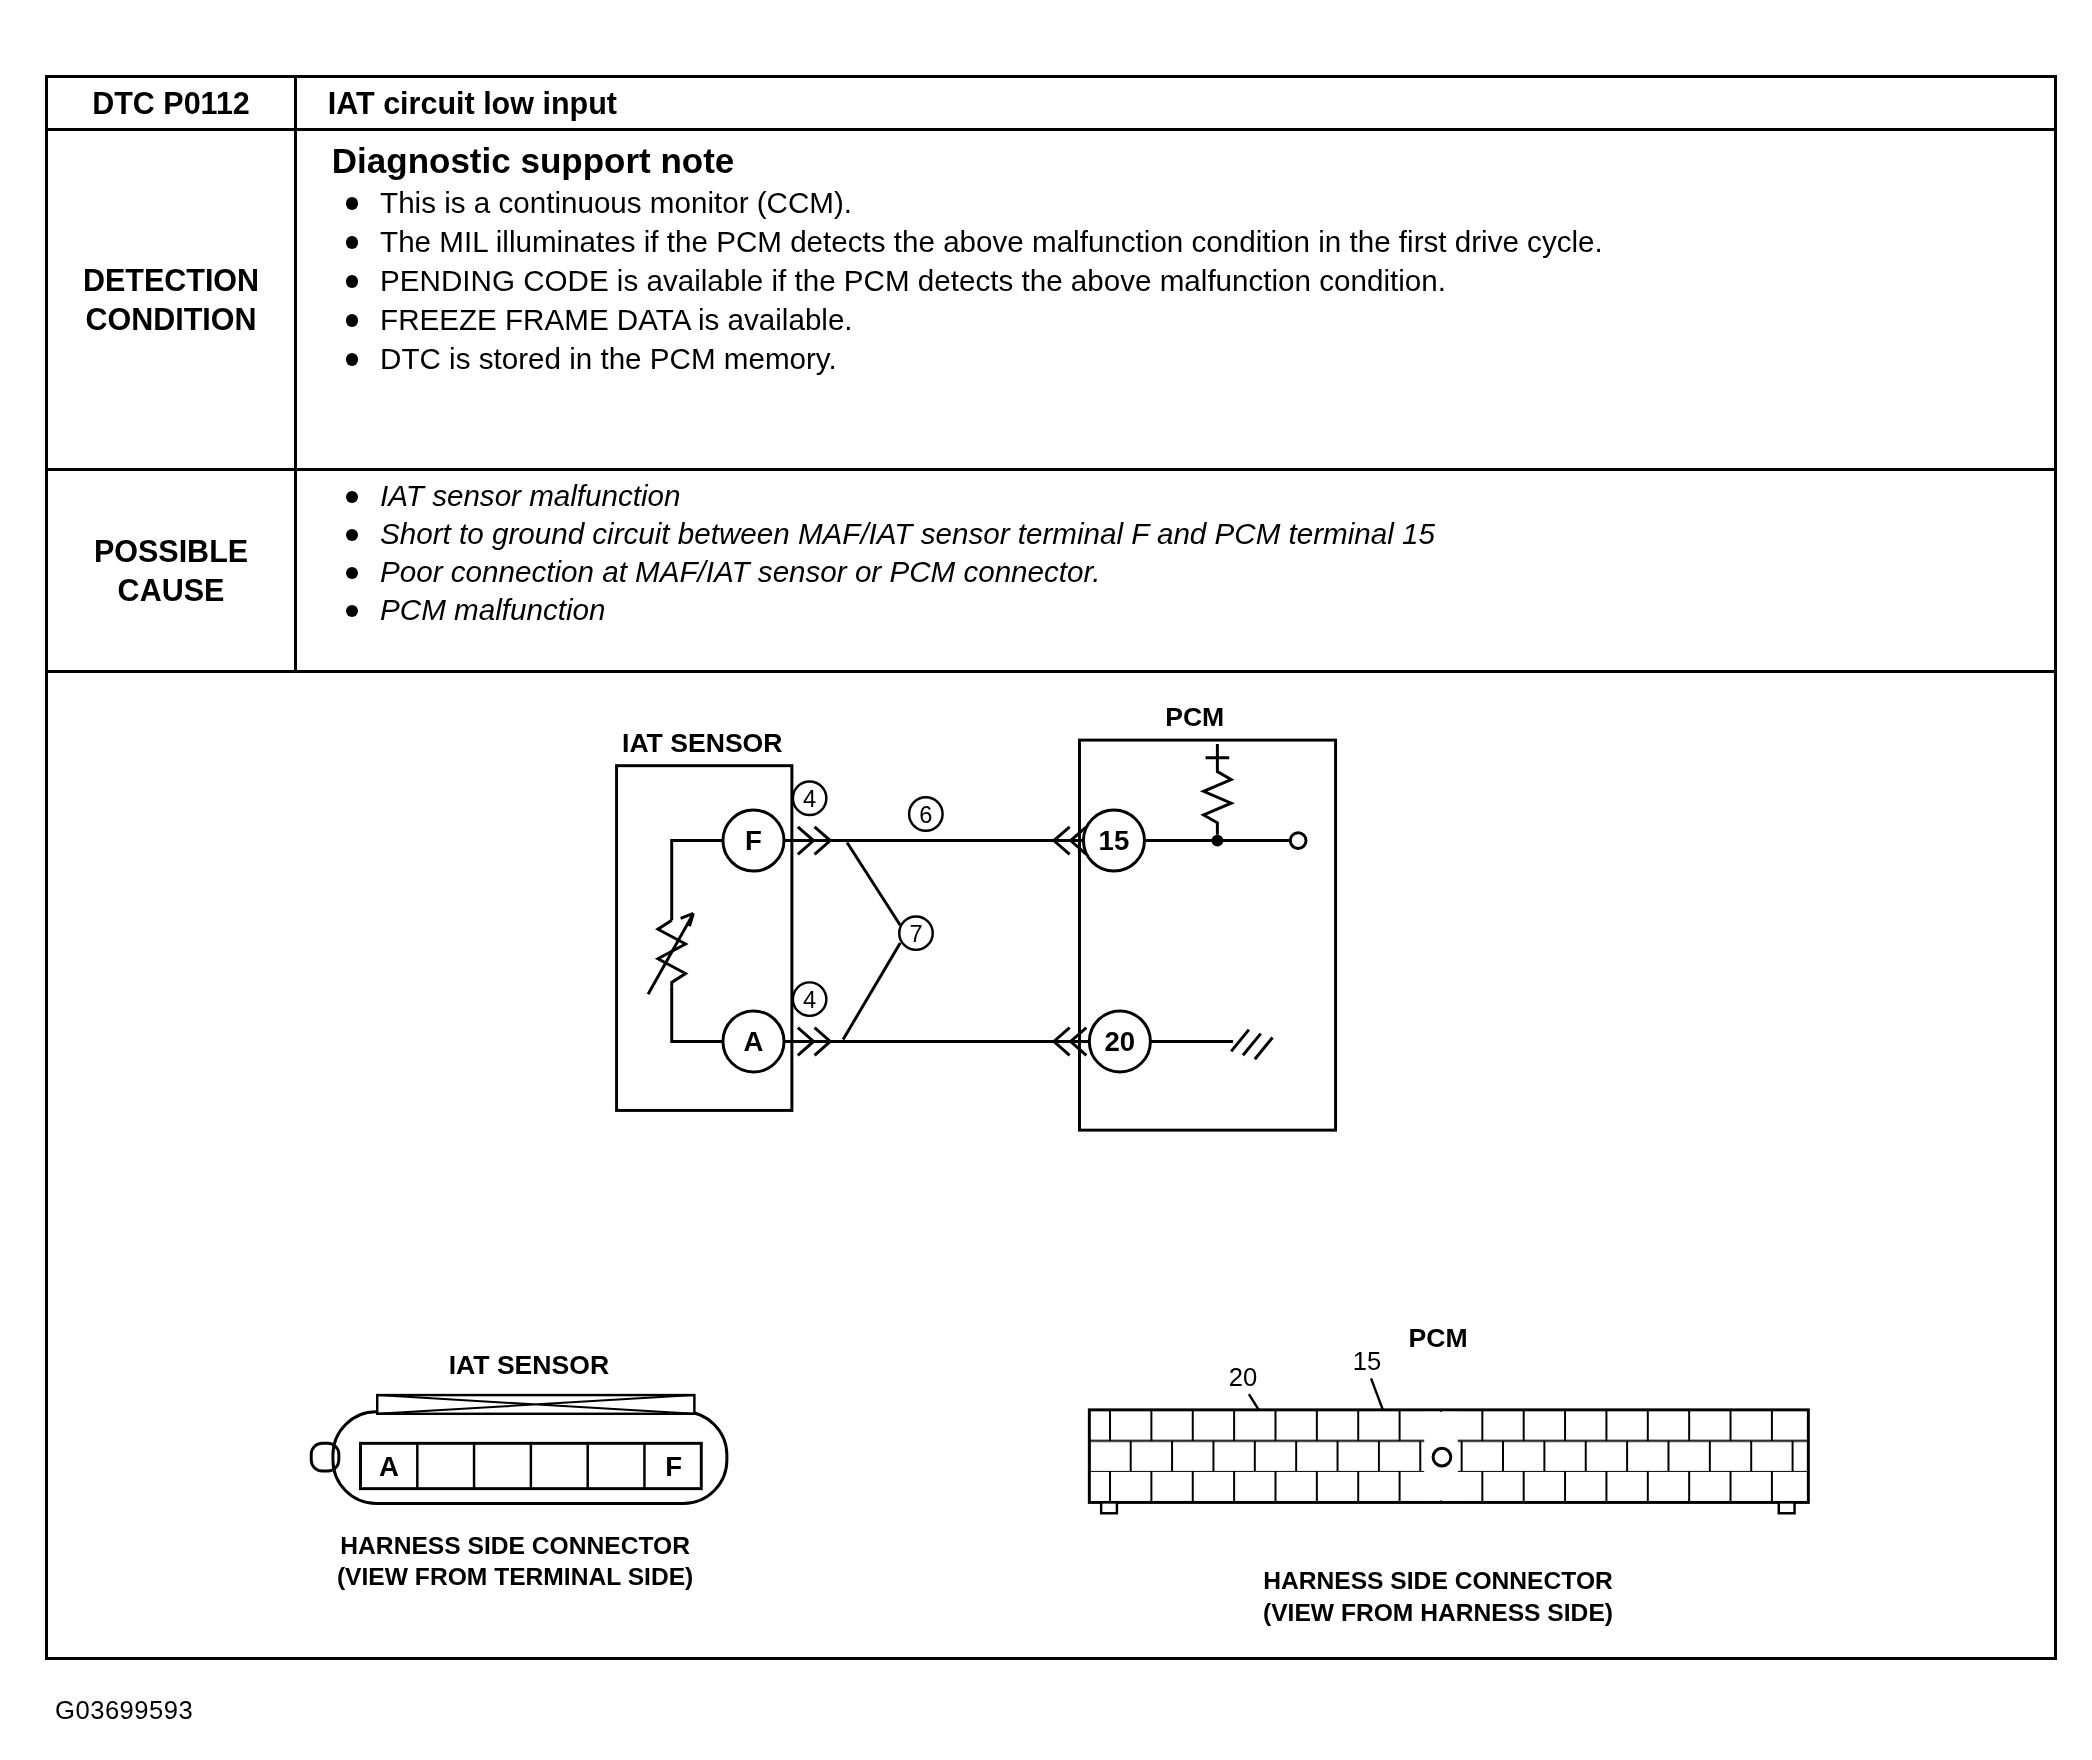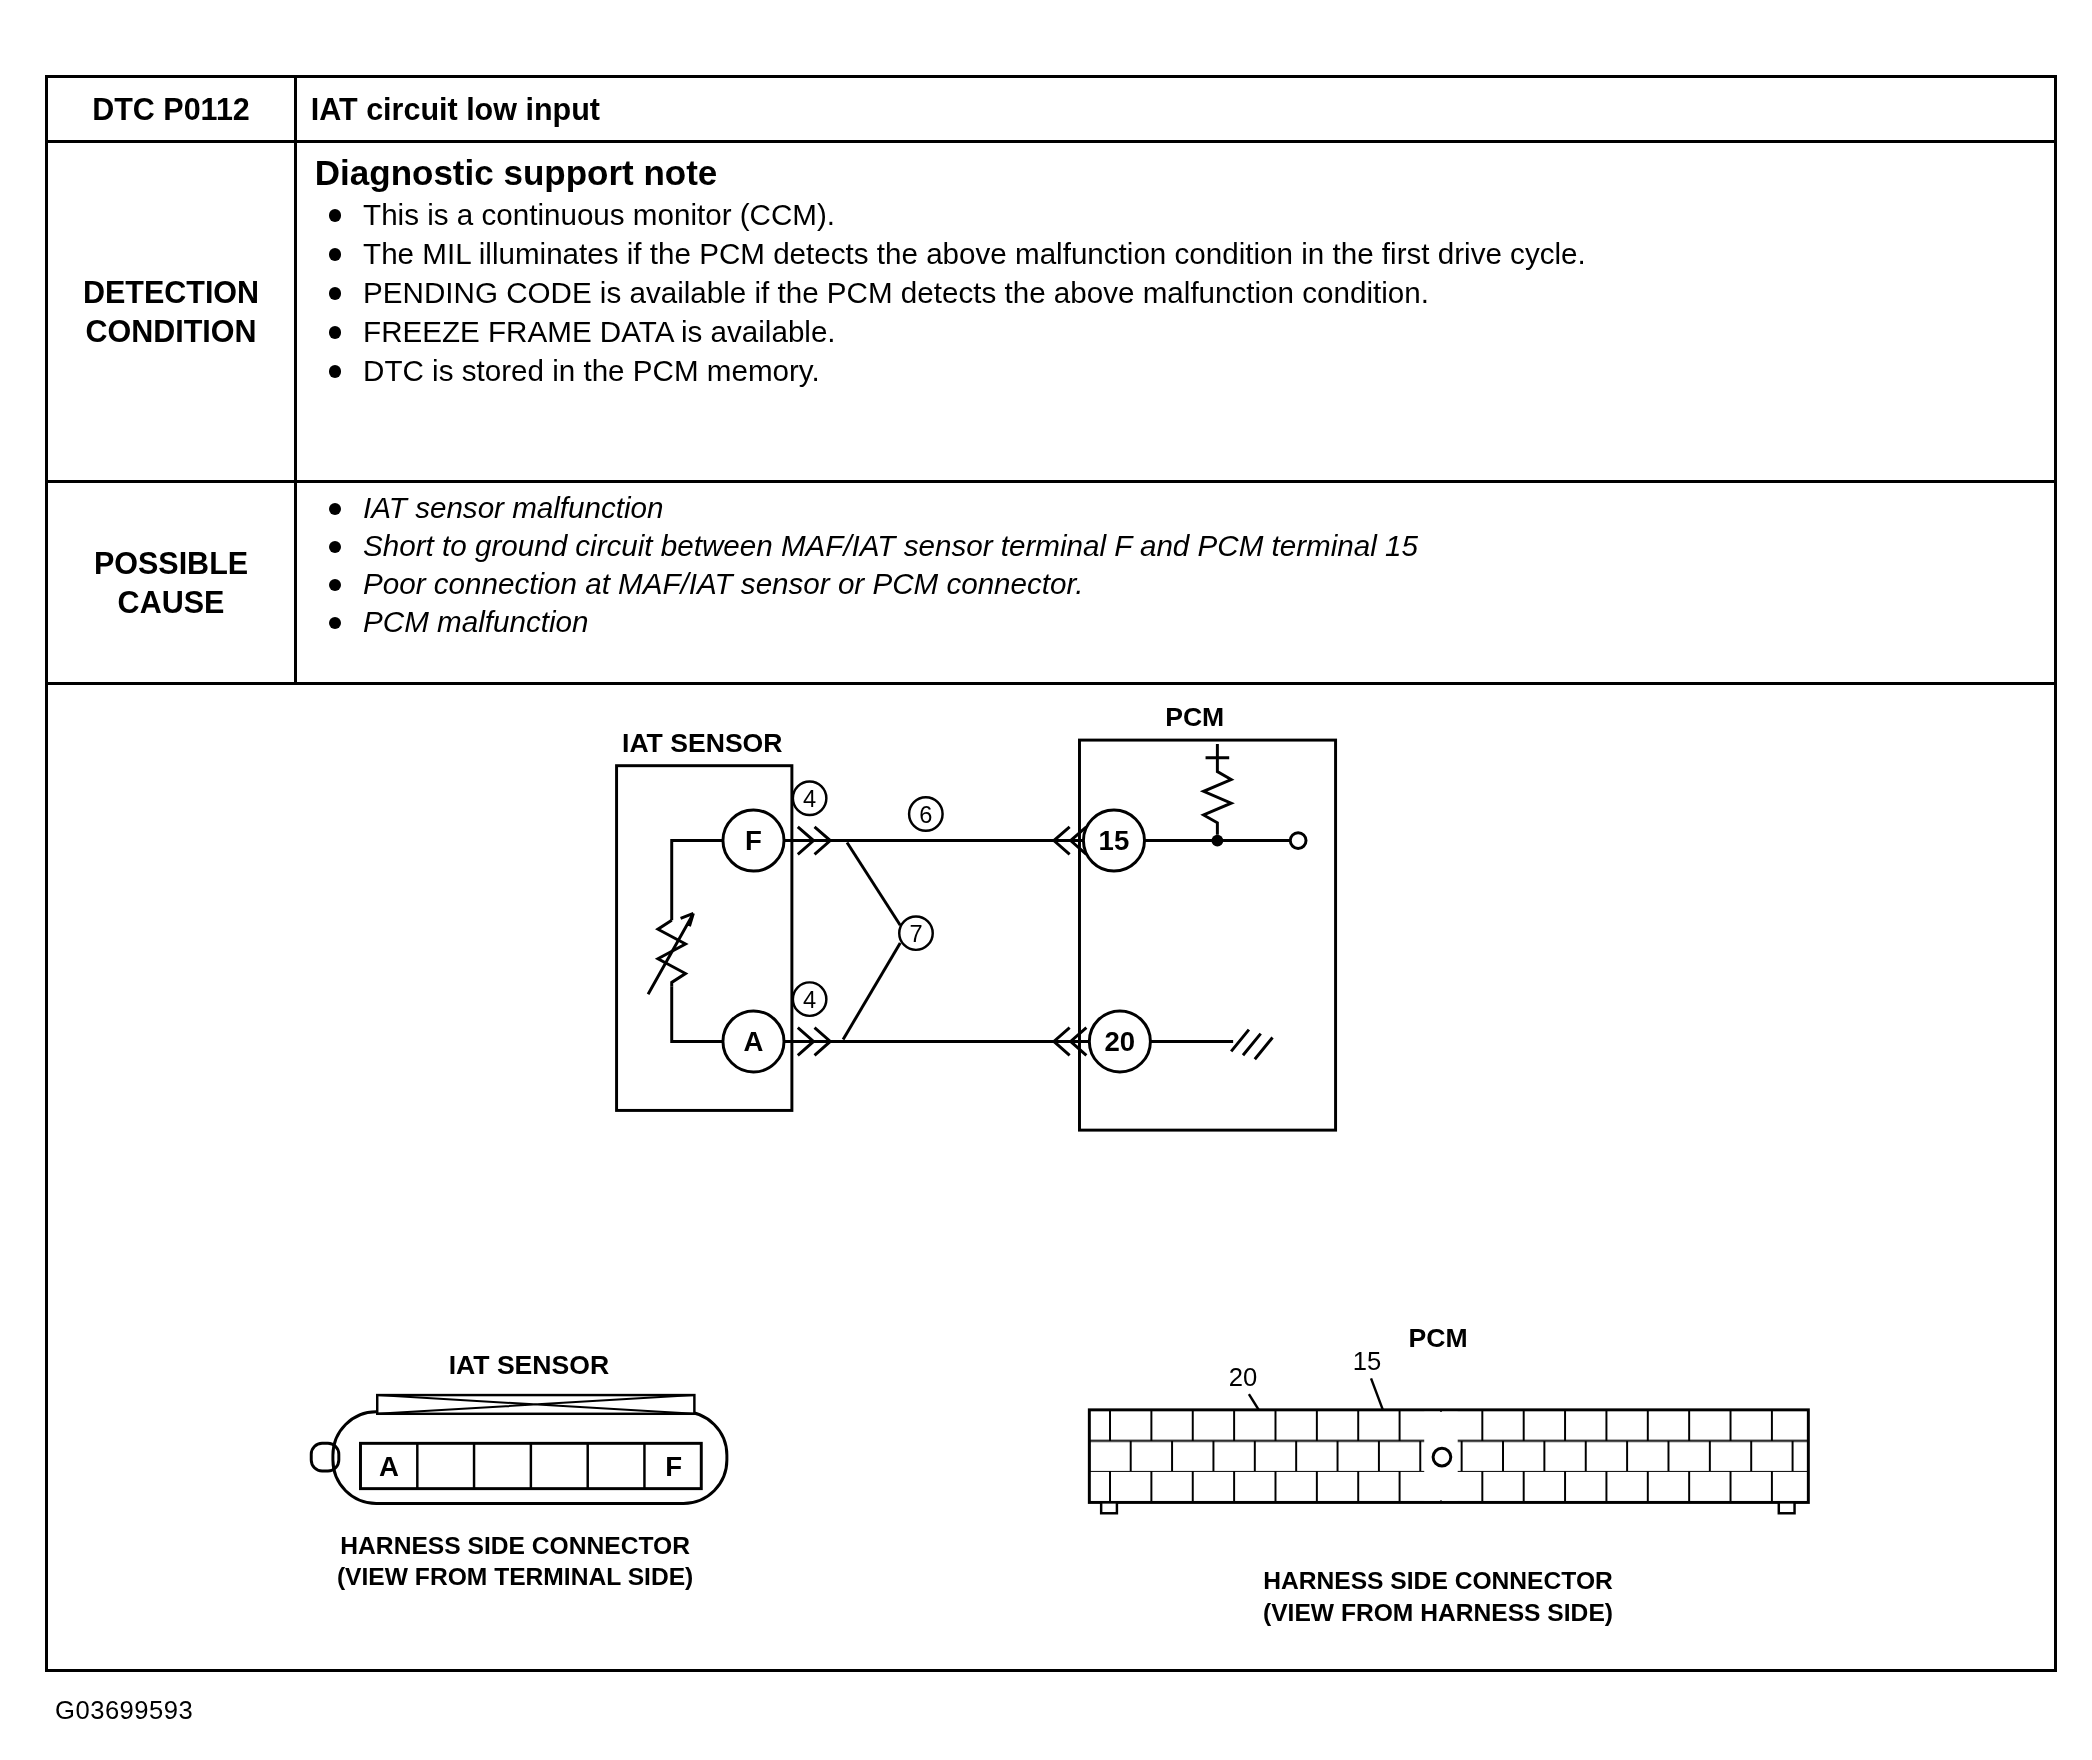--- a/index.html
+++ b/index.html
@@ -18,22 +18,22 @@
     position:absolute; left:45px; top:75px; width:2012px;
     border:3px solid #000; background:#fff;
   }
   .trow { display:flex; border-bottom:3px solid #000; }
   .trow:last-child { border-bottom:none; }
   .cell-label {
     flex:0 0 249px; border-right:3px solid #000;
     display:flex; flex-direction:column; justify-content:center; align-items:center;
     font-weight:bold; font-size:30.5px; line-height:1.25; text-align:center;
   }
-  .cell-content { flex:1 1 auto; padding:5.9px 23.6px 3.9px 15.8px; }
-  .header-row { height:65px; }
+  .cell-content { flex:1 1 auto; padding:5.9px 23.6px 3.9px 15.8px;margin-left:17px; }
+  .header-row { height:53px; }
   .header-row .cell-content { display:flex; align-items:center; font-weight:bold; font-size:30.5px; padding:0 0 0 13.8px; }
   .detection-row { height:340px; }
   .cause-row { height:202px; }
   .diagram-row { height:984px; }
 
   .bullet { display:flex; margin:2px 0; font-size:29.6px; line-height:1.25; }
   .cause-row .bullet { margin:1px 0;font-style:italic; }
   .dot {
     flex:none; width:12.8px; height:12.8px; border-radius:50%;
     background:#000; margin:12.8px 21.7px 0 15.8px;

